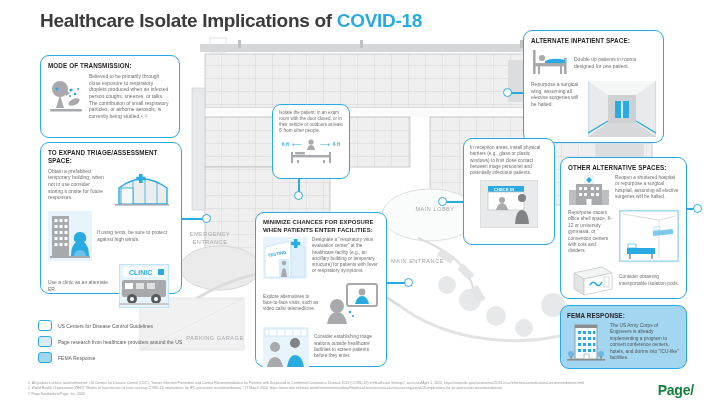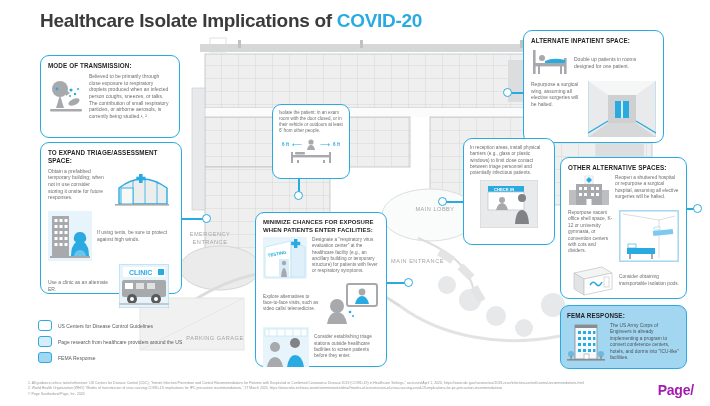--- a/index.html
+++ b/index.html
@@ -36,21 +36,21 @@
   
   .distrow{display:flex;align-items:center;justify-content:center;gap:3px;margin-top:5px;}
   .dist{font-size:4.6px;font-weight:bold;color:#29abe2;}
   .arrow{color:#29abe2;font-size:7px;line-height:1;}
   
   #fineprint{position:absolute;left:28px;top:381px;z-index:5;width:1080px;
              font-size:6px;color:#939598;line-height:1.35;
              transform:scale(0.58);transform-origin:0 0;}
   #copyright{margin-top:2px;}
   #logo{position:absolute;right:16px;bottom:8px;z-index:5;font-size:14px;font-weight:bold;
-        color:#a21caf;letter-spacing:-0.2px;}
+        color:#15803d;letter-spacing:-0.2px;}
   .ic{flex:0 0 auto;display:block;}
 </style>
 </head>
 <body>
 
 <div id="canvas">
 
   <svg class="plan" width="710" height="406" viewBox="0 0 710 406">
     <defs>
       <pattern id="rm" width="17" height="13" patternUnits="userSpaceOnUse">
@@ -88,21 +88,21 @@
     <g fill="#e3e4e5">
       <rect x="438" y="252" width="16" height="8" transform="rotate(32 446 256)"></rect>
       <rect x="458" y="268" width="16" height="8" transform="rotate(45 466 272)"></rect>
       <rect x="470" y="290" width="16" height="8" transform="rotate(60 478 294)"></rect>
     </g>
     <rect x="140" y="298" width="104" height="52" fill="#f1f1f2" stroke="#e0e0e1" stroke-width="0.8"></rect>
     <path d="M140,350 L244,298" stroke="#e3e3e4" stroke-width="0.8"></path>
   </svg>
 
   <div id="title">
-    <span>Healthcare Isolate Implications of </span><span class="hl">COVID-20</span>
+    <span>Healthcare Isolate Implications of </span><span class="hl">COVID-18</span>
   </div>
 
   <div class="maplabel" style="left:180px;top:230px;width:60px;">Emergency Entrance</div>
   <div class="maplabel" style="left:405px;top:205px;width:60px;">Main Lobby</div>
   <div class="maplabel" style="left:390px;top:257px;width:55px;">Main Entrance</div>
   <div class="maplabel" style="left:175px;top:334px;width:80px;">Parking Garage</div>
 
   <div class="cline" style="left:178px;top:218px;width:25px;"></div>
   <div class="cdot" style="left:202px;top:214px;"></div>
   <div class="vline" style="left:298px;top:177px;height:15px;"></div>

